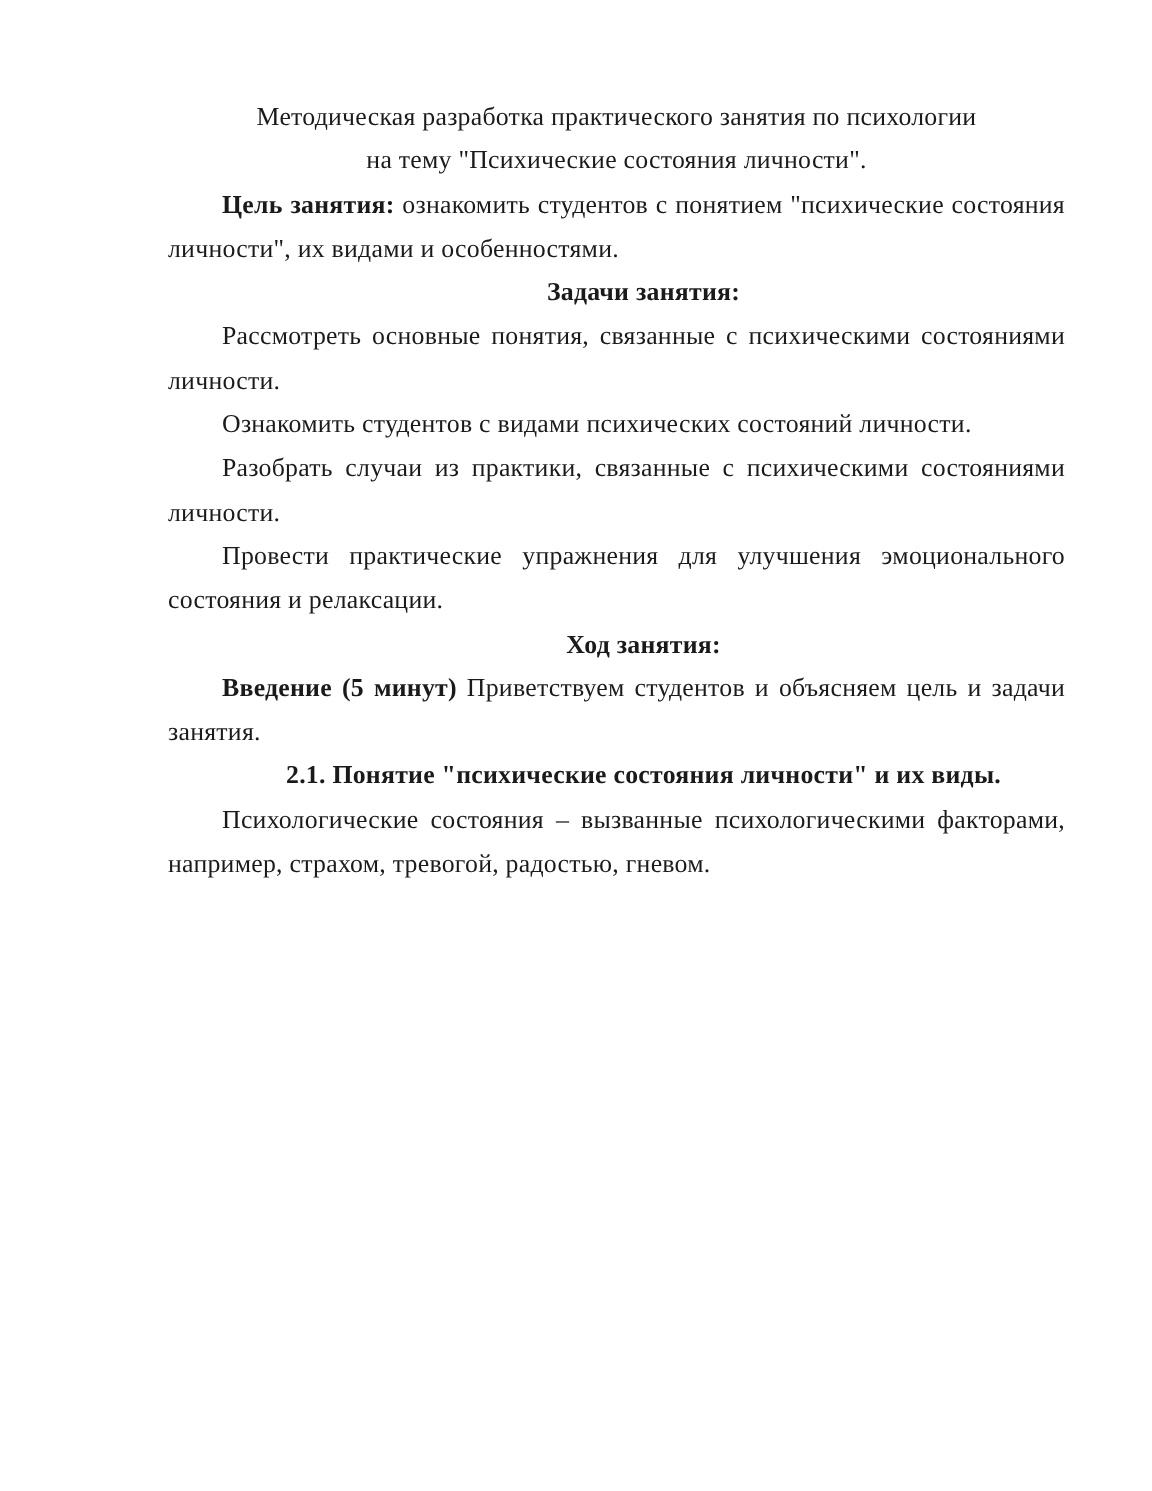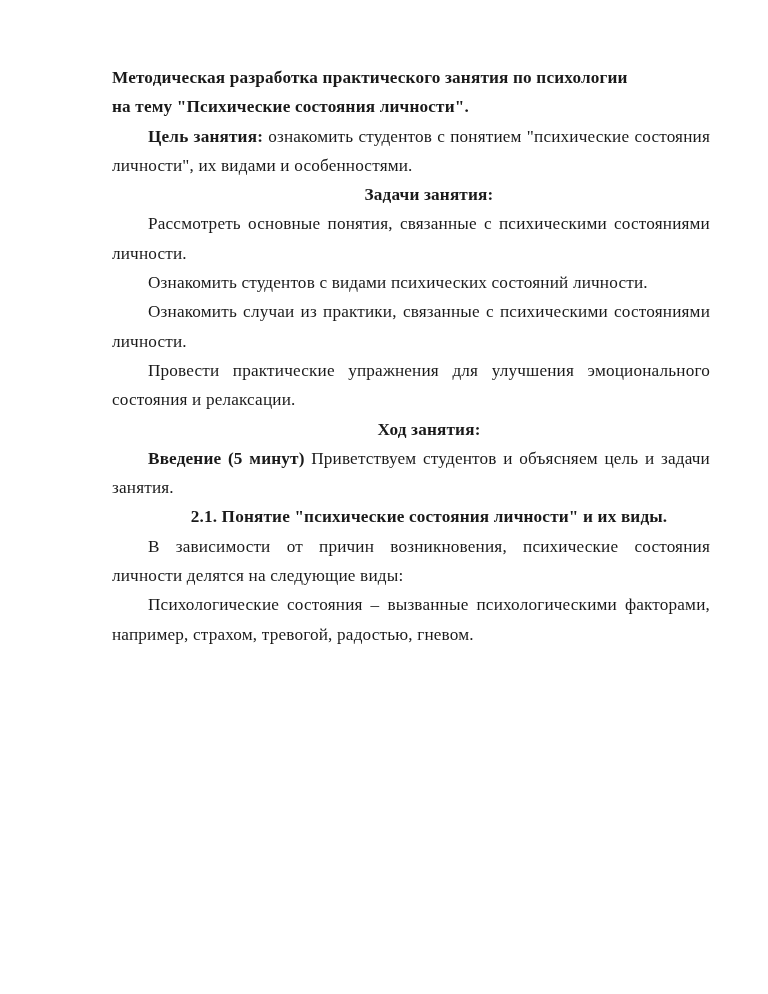--- a/index.html
+++ b/index.html
@@ -26,22 +26,22 @@
     width: 598px;
   }
   .line {
     font-size: 17.2px;
     line-height: 29.3px;
     white-space: pre-wrap;
     letter-spacing: 0.01em;
   }
   
   .title-line {
-    text-align: left;
-    font-weight: bold;
+    text-align: center;
+    font-weight: normal;
   }
   
   .para {
     text-align: justify;
     text-indent: 36px;
     margin: 0;
   }
   .para.last-left {
     text-align: left;
   }
@@ -70,31 +70,30 @@
 
     <p class="line para"><span class="b">Цель занятия:</span><span class="para-run"> ознакомить студентов с понятием "психические состояния личности", их видами и особенностями.</span></p>
 
     <p class="line head">Задачи занятия:</p>
 
     <p class="line para">Рассмотреть основные понятия, связанные с психическими состояниями личности.</p>
 
     <p class="line para last-left">Ознакомить студентов с видами психических состояний личности.</p>
 
 
-    <p class="line para">Ознакомить случаи из практики, связанные с психическими состояниями личности.</p>
+    <p class="line para">Разобрать случаи из практики, связанные с психическими состояниями личности.</p>
 
     <p class="line para">Провести практические упражнения для улучшения эмоционального состояния и релаксации.</p>
 
     <p class="line head">Ход занятия:</p>
 
     <p class="line para"><span class="b">Введение (5 минут)</span><span class="para-run"> Приветствуем студентов и объясняем цель и задачи занятия.</span></p>
 
 
     <p class="line head">2.1. Понятие "психические состояния личности" и их виды.</p>
 
 
-    <p class="line para">В зависимости от причин возникновения, психические состояния личности делятся на следующие виды:</p>
 
 
     <p class="line para">Психологические состояния – вызванные психологическими факторами, например, страхом, тревогой, радостью, гневом.</p>
 
   </div>
 </div>
 
 </body></html>

